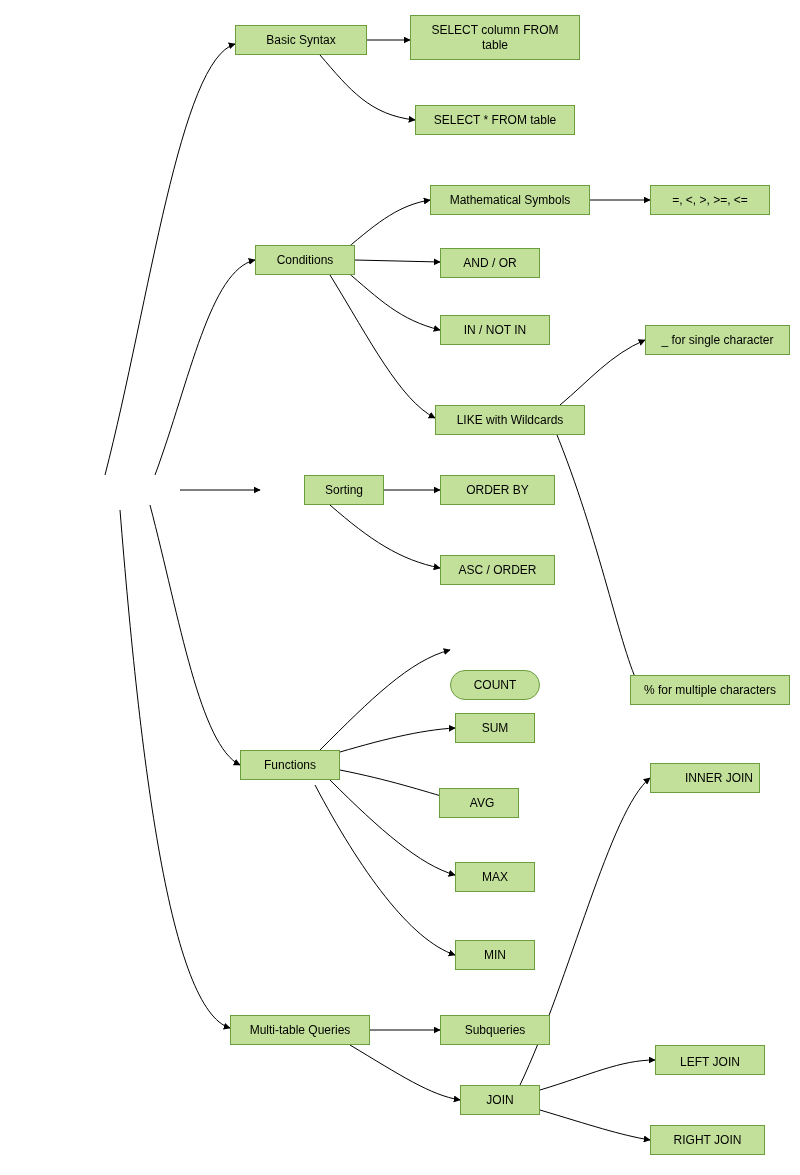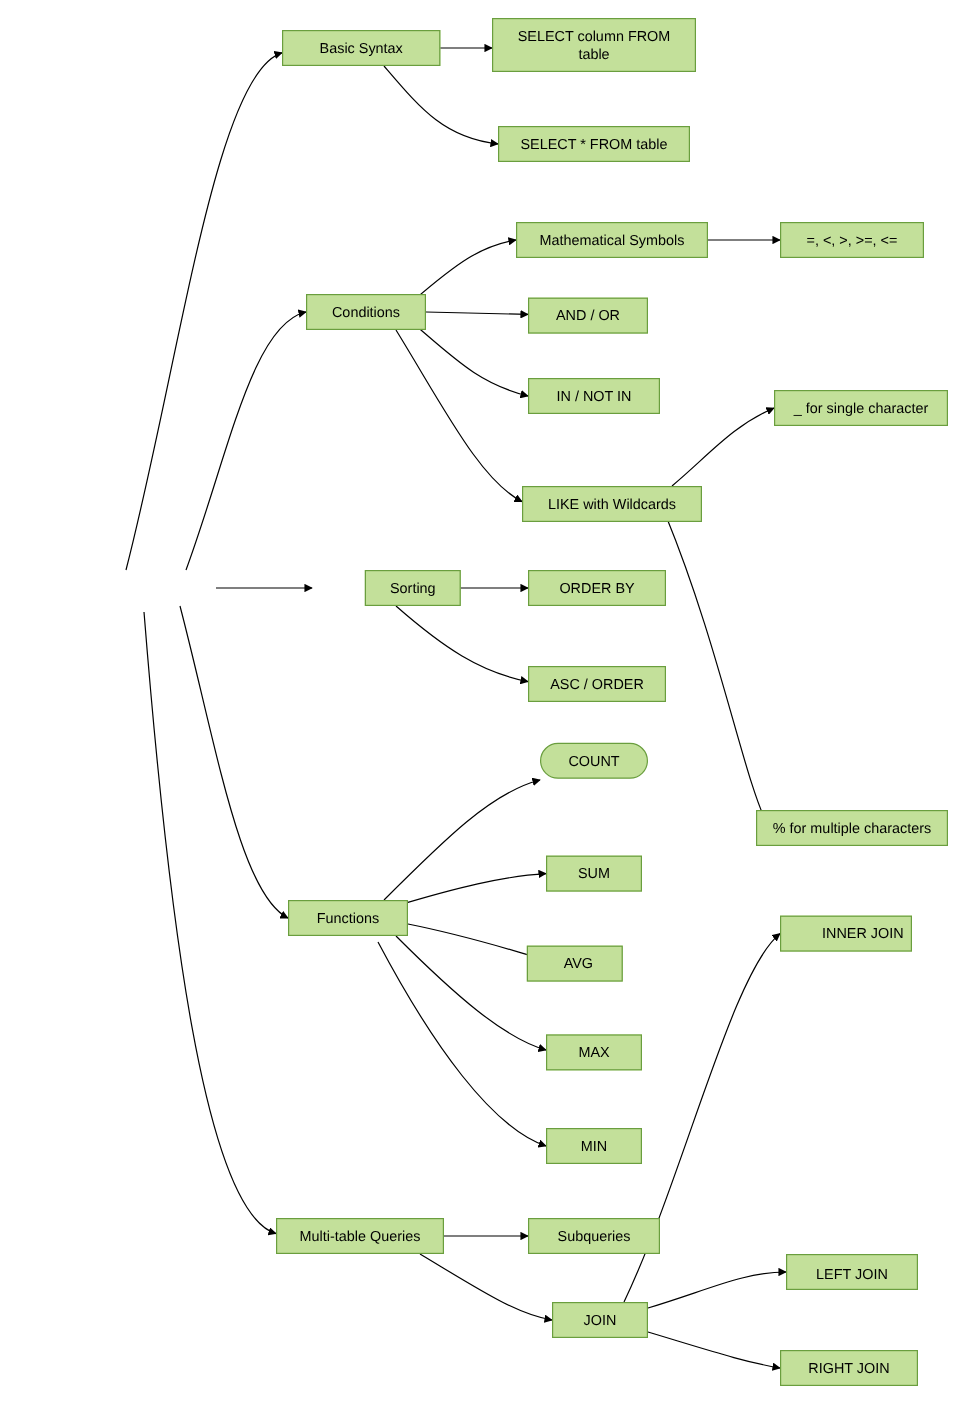--- a/index.html
+++ b/index.html
@@ -138,21 +138,21 @@
     </div>
 <div class="node" style="left:435px; top:405px; width:150px; height:30px;">
       <span>LIKE with Wildcards</span>
     </div>
 <div class="node" style="left:440px; top:475px; width:115px; height:30px;">
       <span>ORDER BY</span>
     </div>
 <div class="node" style="left:440px; top:555px; width:115px; height:30px;">
       <span>ASC / ORDER</span>
     </div>
-<div class="node" style="left:450px; top:619px; width:90px;  height:30px;border-radius:15px;">
+<div class="node" style="left:450px; top:670px; width:90px;  height:30px;border-radius:15px;">
       <span>COUNT</span>
     </div>
 <div class="node" style="left:455px; top:713px; width:80px;  height:30px;">
       <span>SUM</span>
     </div>
 <div class="node" style="left:439px; top:788px; width:80px;  height:30px;padding-left:12px;">
       <span>AVG</span>
     </div>
 <div class="node" style="left:455px; top:862px; width:80px;  height:30px;">
       <span>MAX</span>

